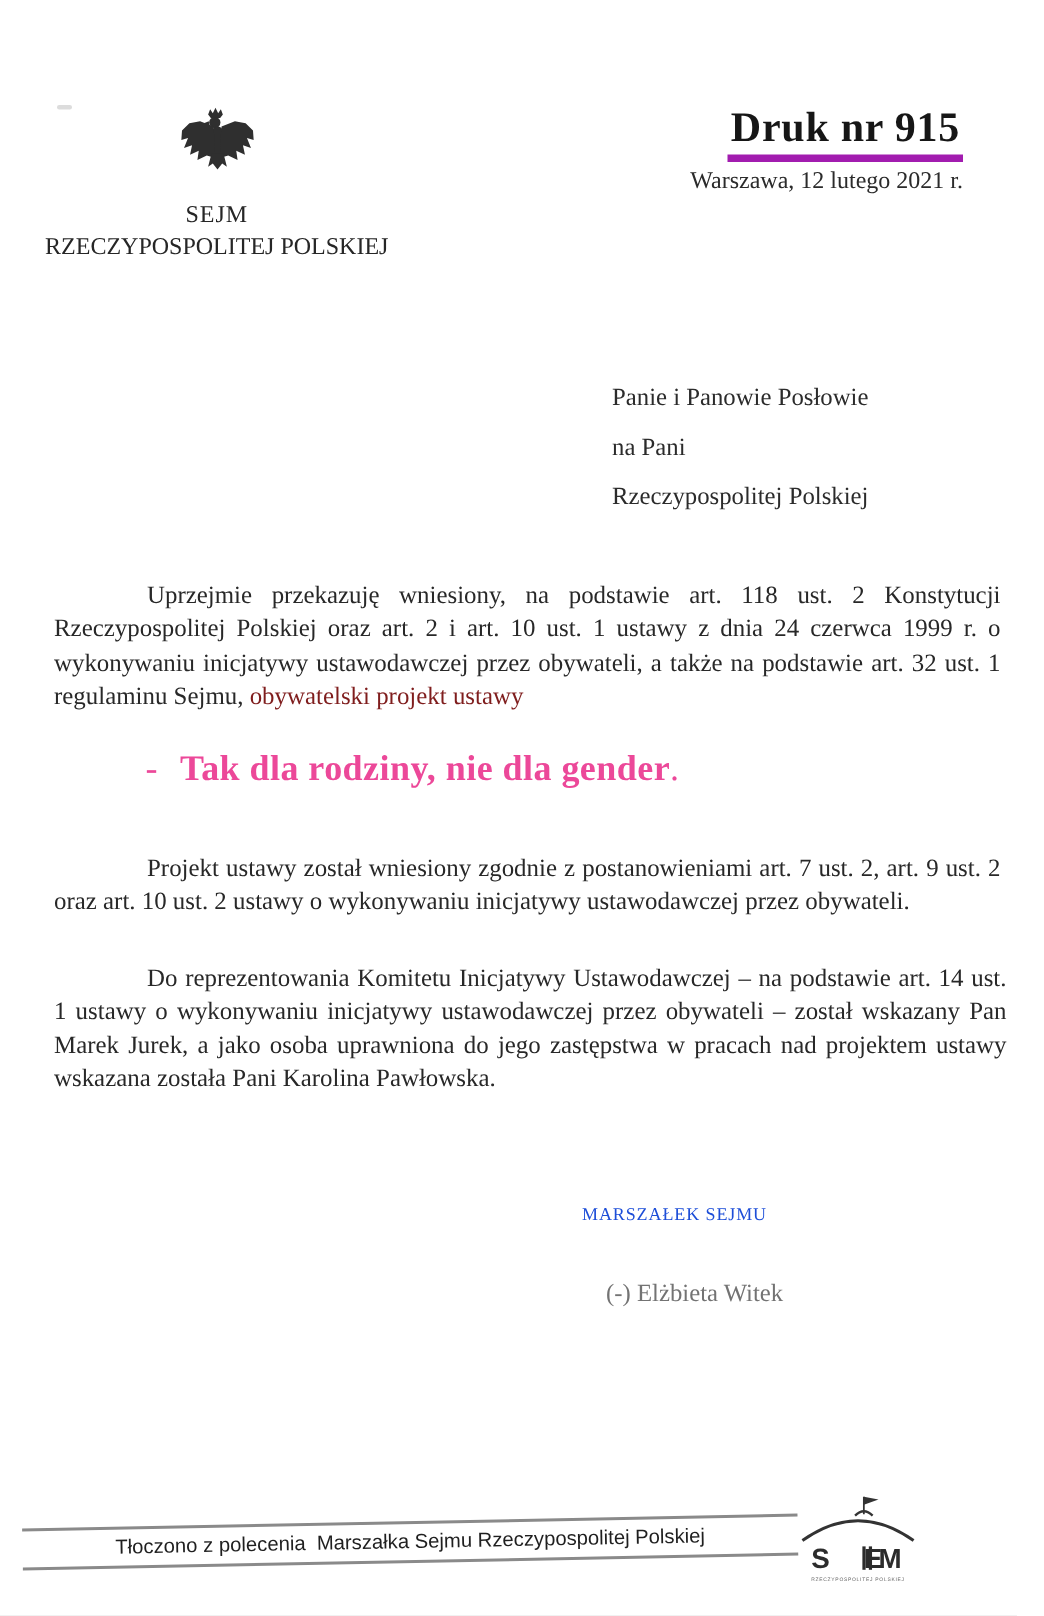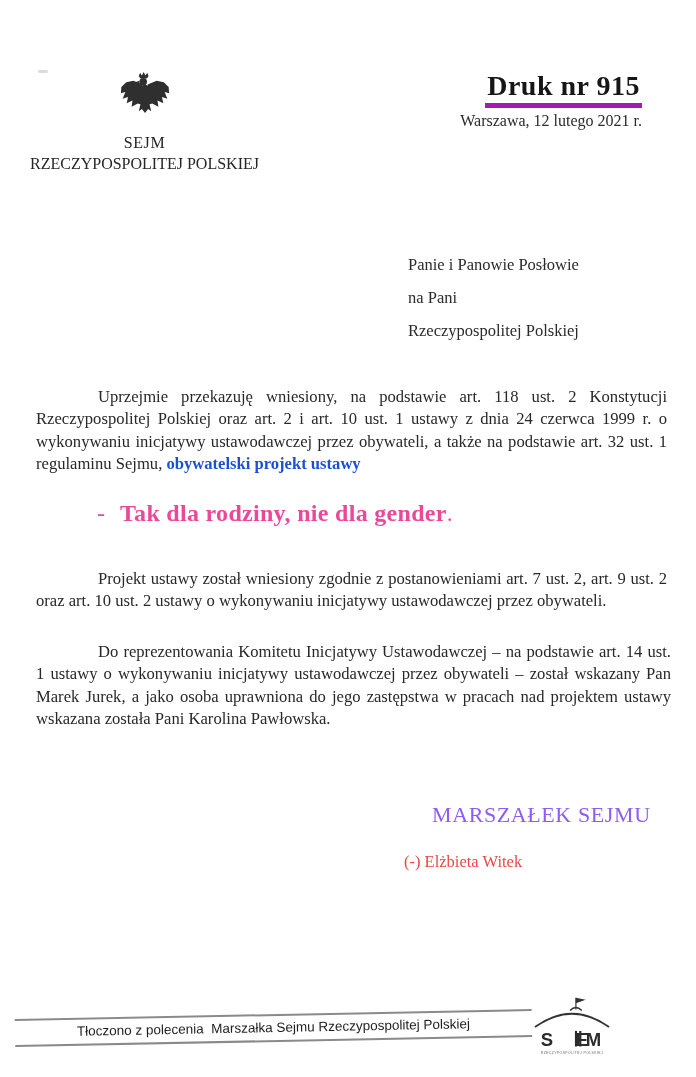--- a/index.html
+++ b/index.html
@@ -32,31 +32,31 @@
 
   
   .recipient{left:408px;top:248px;font-size:16.5px;line-height:33px;color:#2b2b2b;}
 
   
   .para{left:36px;width:631px;font-size:16.6px;line-height:22.4px;
         text-align:justify;text-indent:62px;color:#282828;}
   .p1{top:386px;}
   .p2{top:568px;}
   .p3{top:641px;width:635px;}
-  .bold-run{font-weight:bold;color:#1d4ed8;}
+  .bold-run{font-weight:normal;color:#7f1d1d;}
 
   
   .law-title{left:97px;top:500px;font-size:24px;color:#ec4899;white-space:nowrap;}
   .law-title .dash{font-weight:normal;margin-right:15px;}
   .law-title .ttl{font-weight:bold;letter-spacing:.3px;}
   .law-title .dot{font-weight:normal;}
 
   
-  .sig-role{left:388px;top:802px;font-size:22px;letter-spacing:.6px;color:#8b5cf6;margin-left:44px;}
-  .sig-name{left:404px;top:852px;font-size:16.5px;color:#ef4444;}
+  .sig-role{left:388px;top:802px;font-size:12px;letter-spacing:.6px;color:#1d4ed8;}
+  .sig-name{left:404px;top:852px;font-size:16.5px;color:#737373;}
 
   
   .footer-bar{
     left:15px;top:1019px;width:517px;
     transform:rotate(-1.1deg);transform-origin:left center;
     border-top:2px solid #8a8a8a;border-bottom:2px solid #8a8a8a;
     padding:4px 0 5px 0;text-align:center;
     font-family:"Liberation Sans", sans-serif;
     font-size:13.5px;color:#1f1f1f;white-space:pre;
   }

